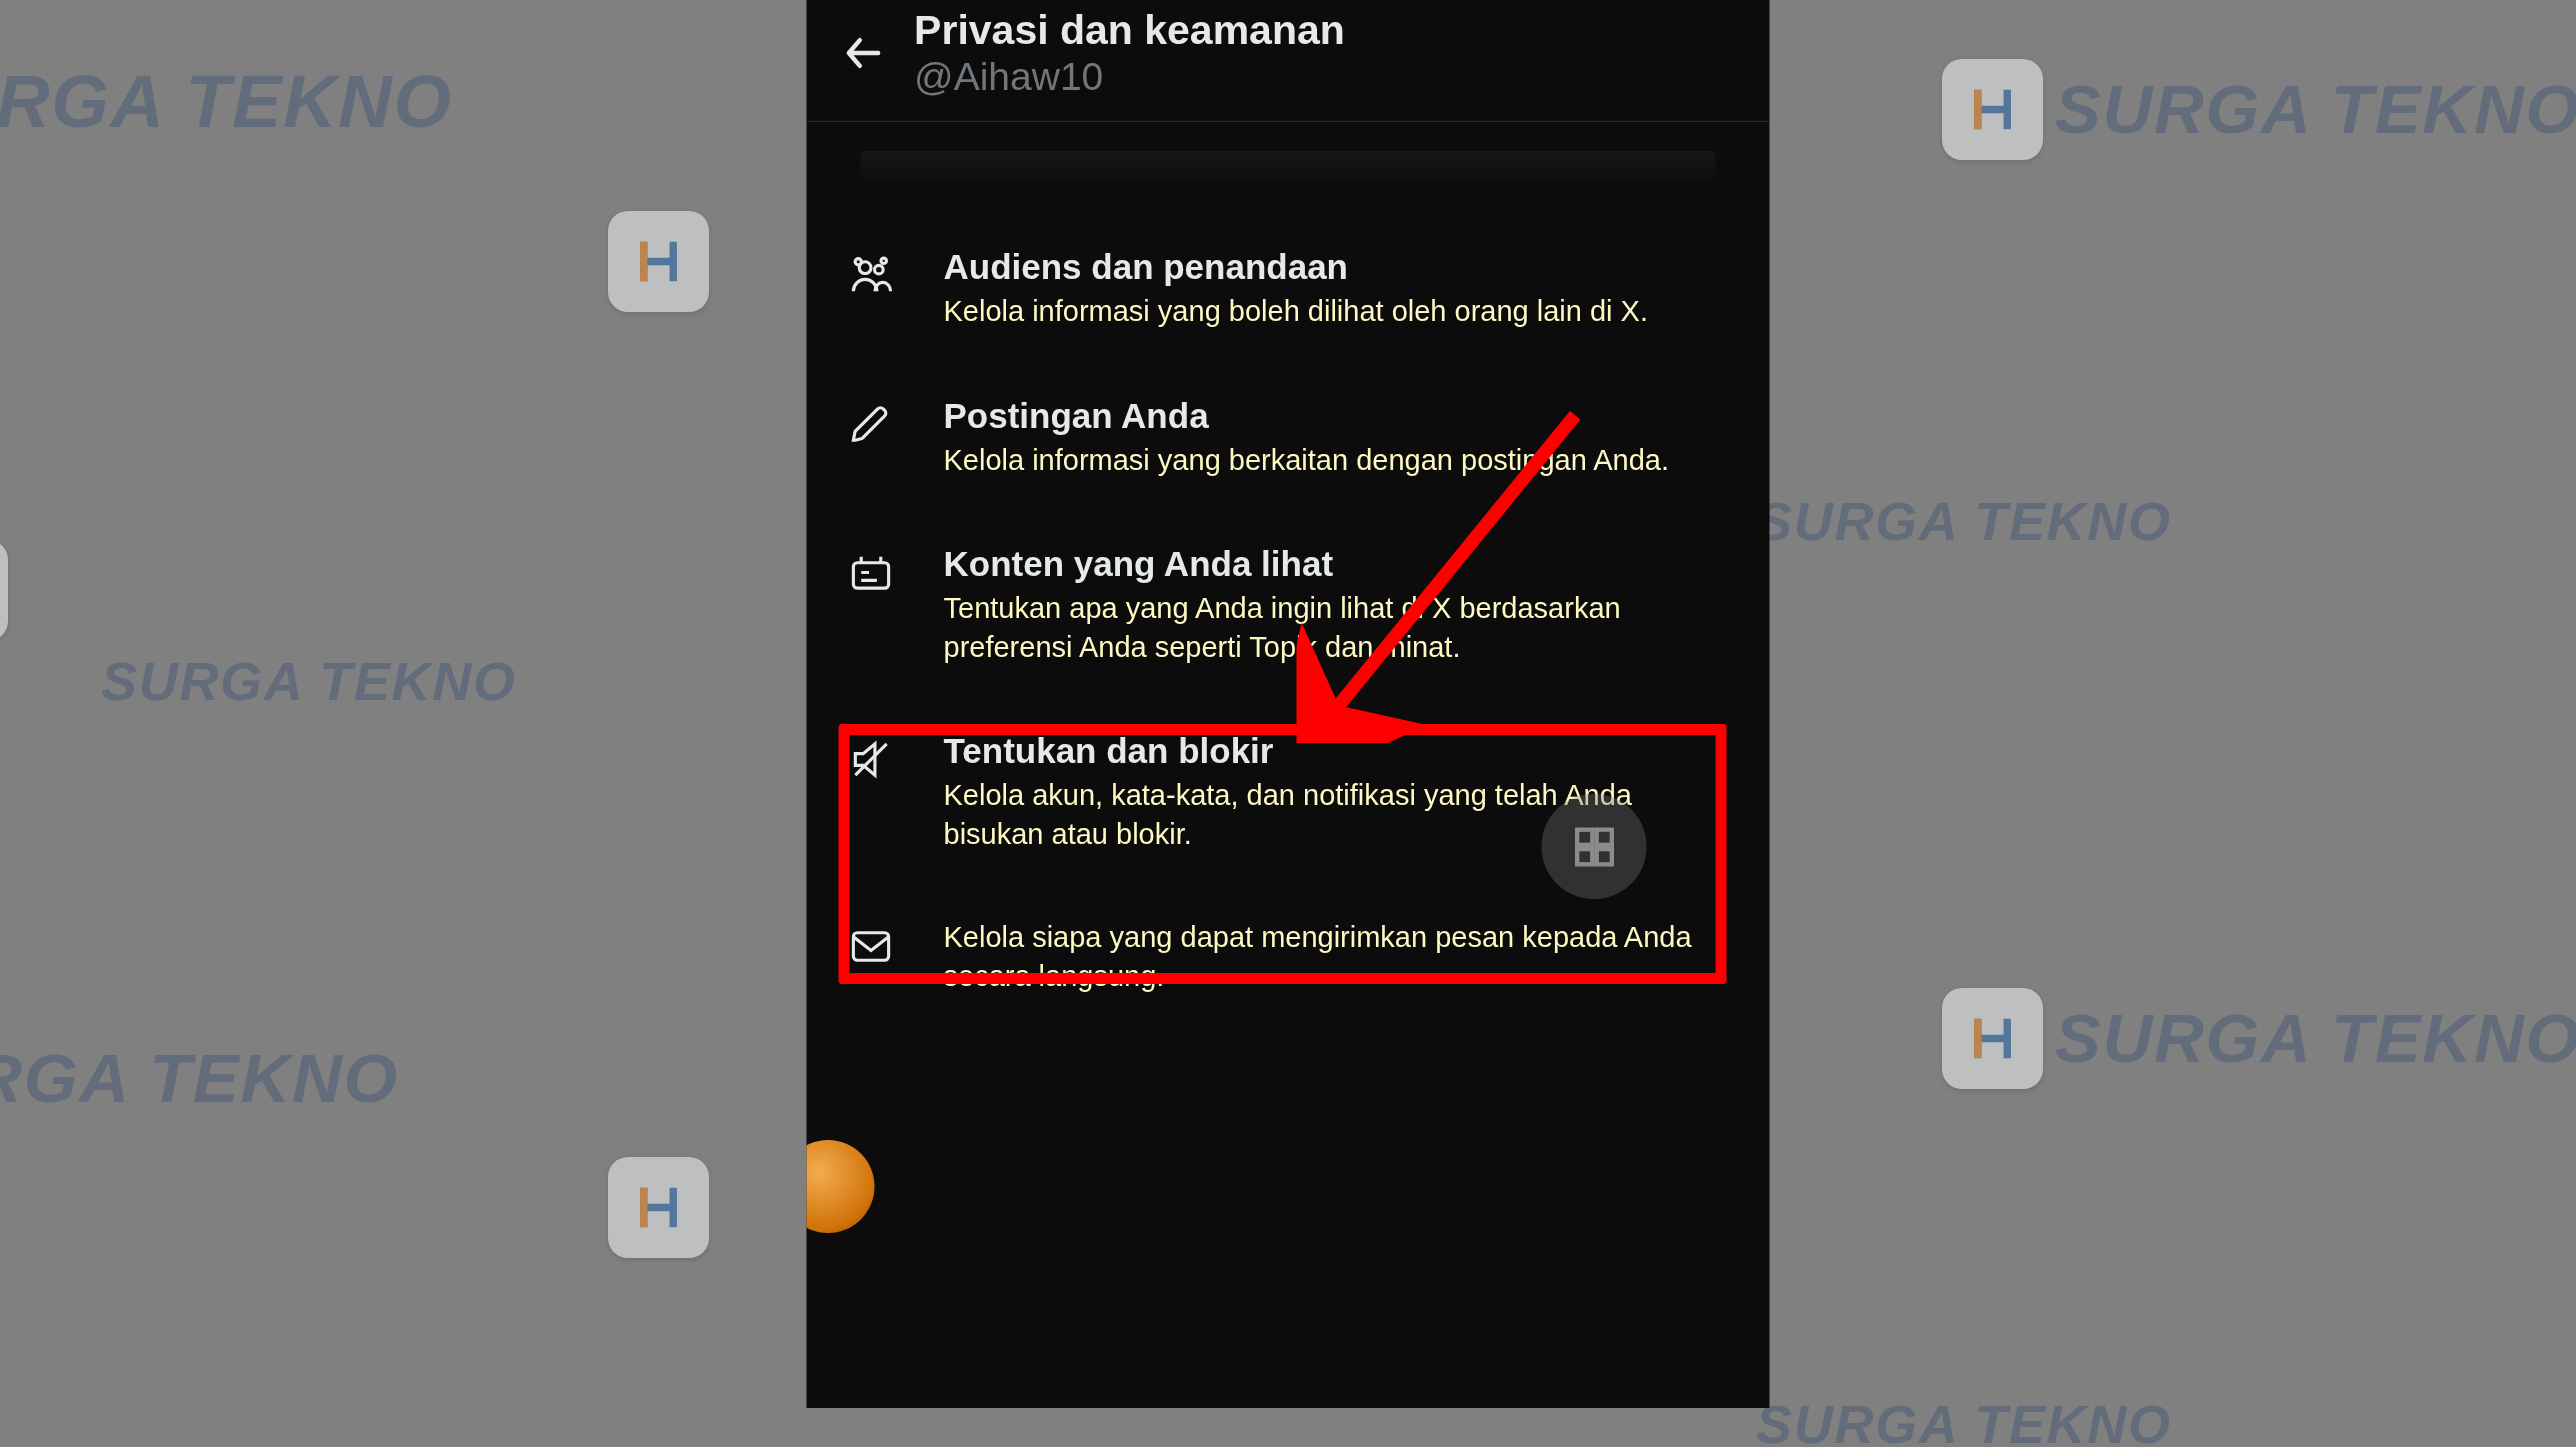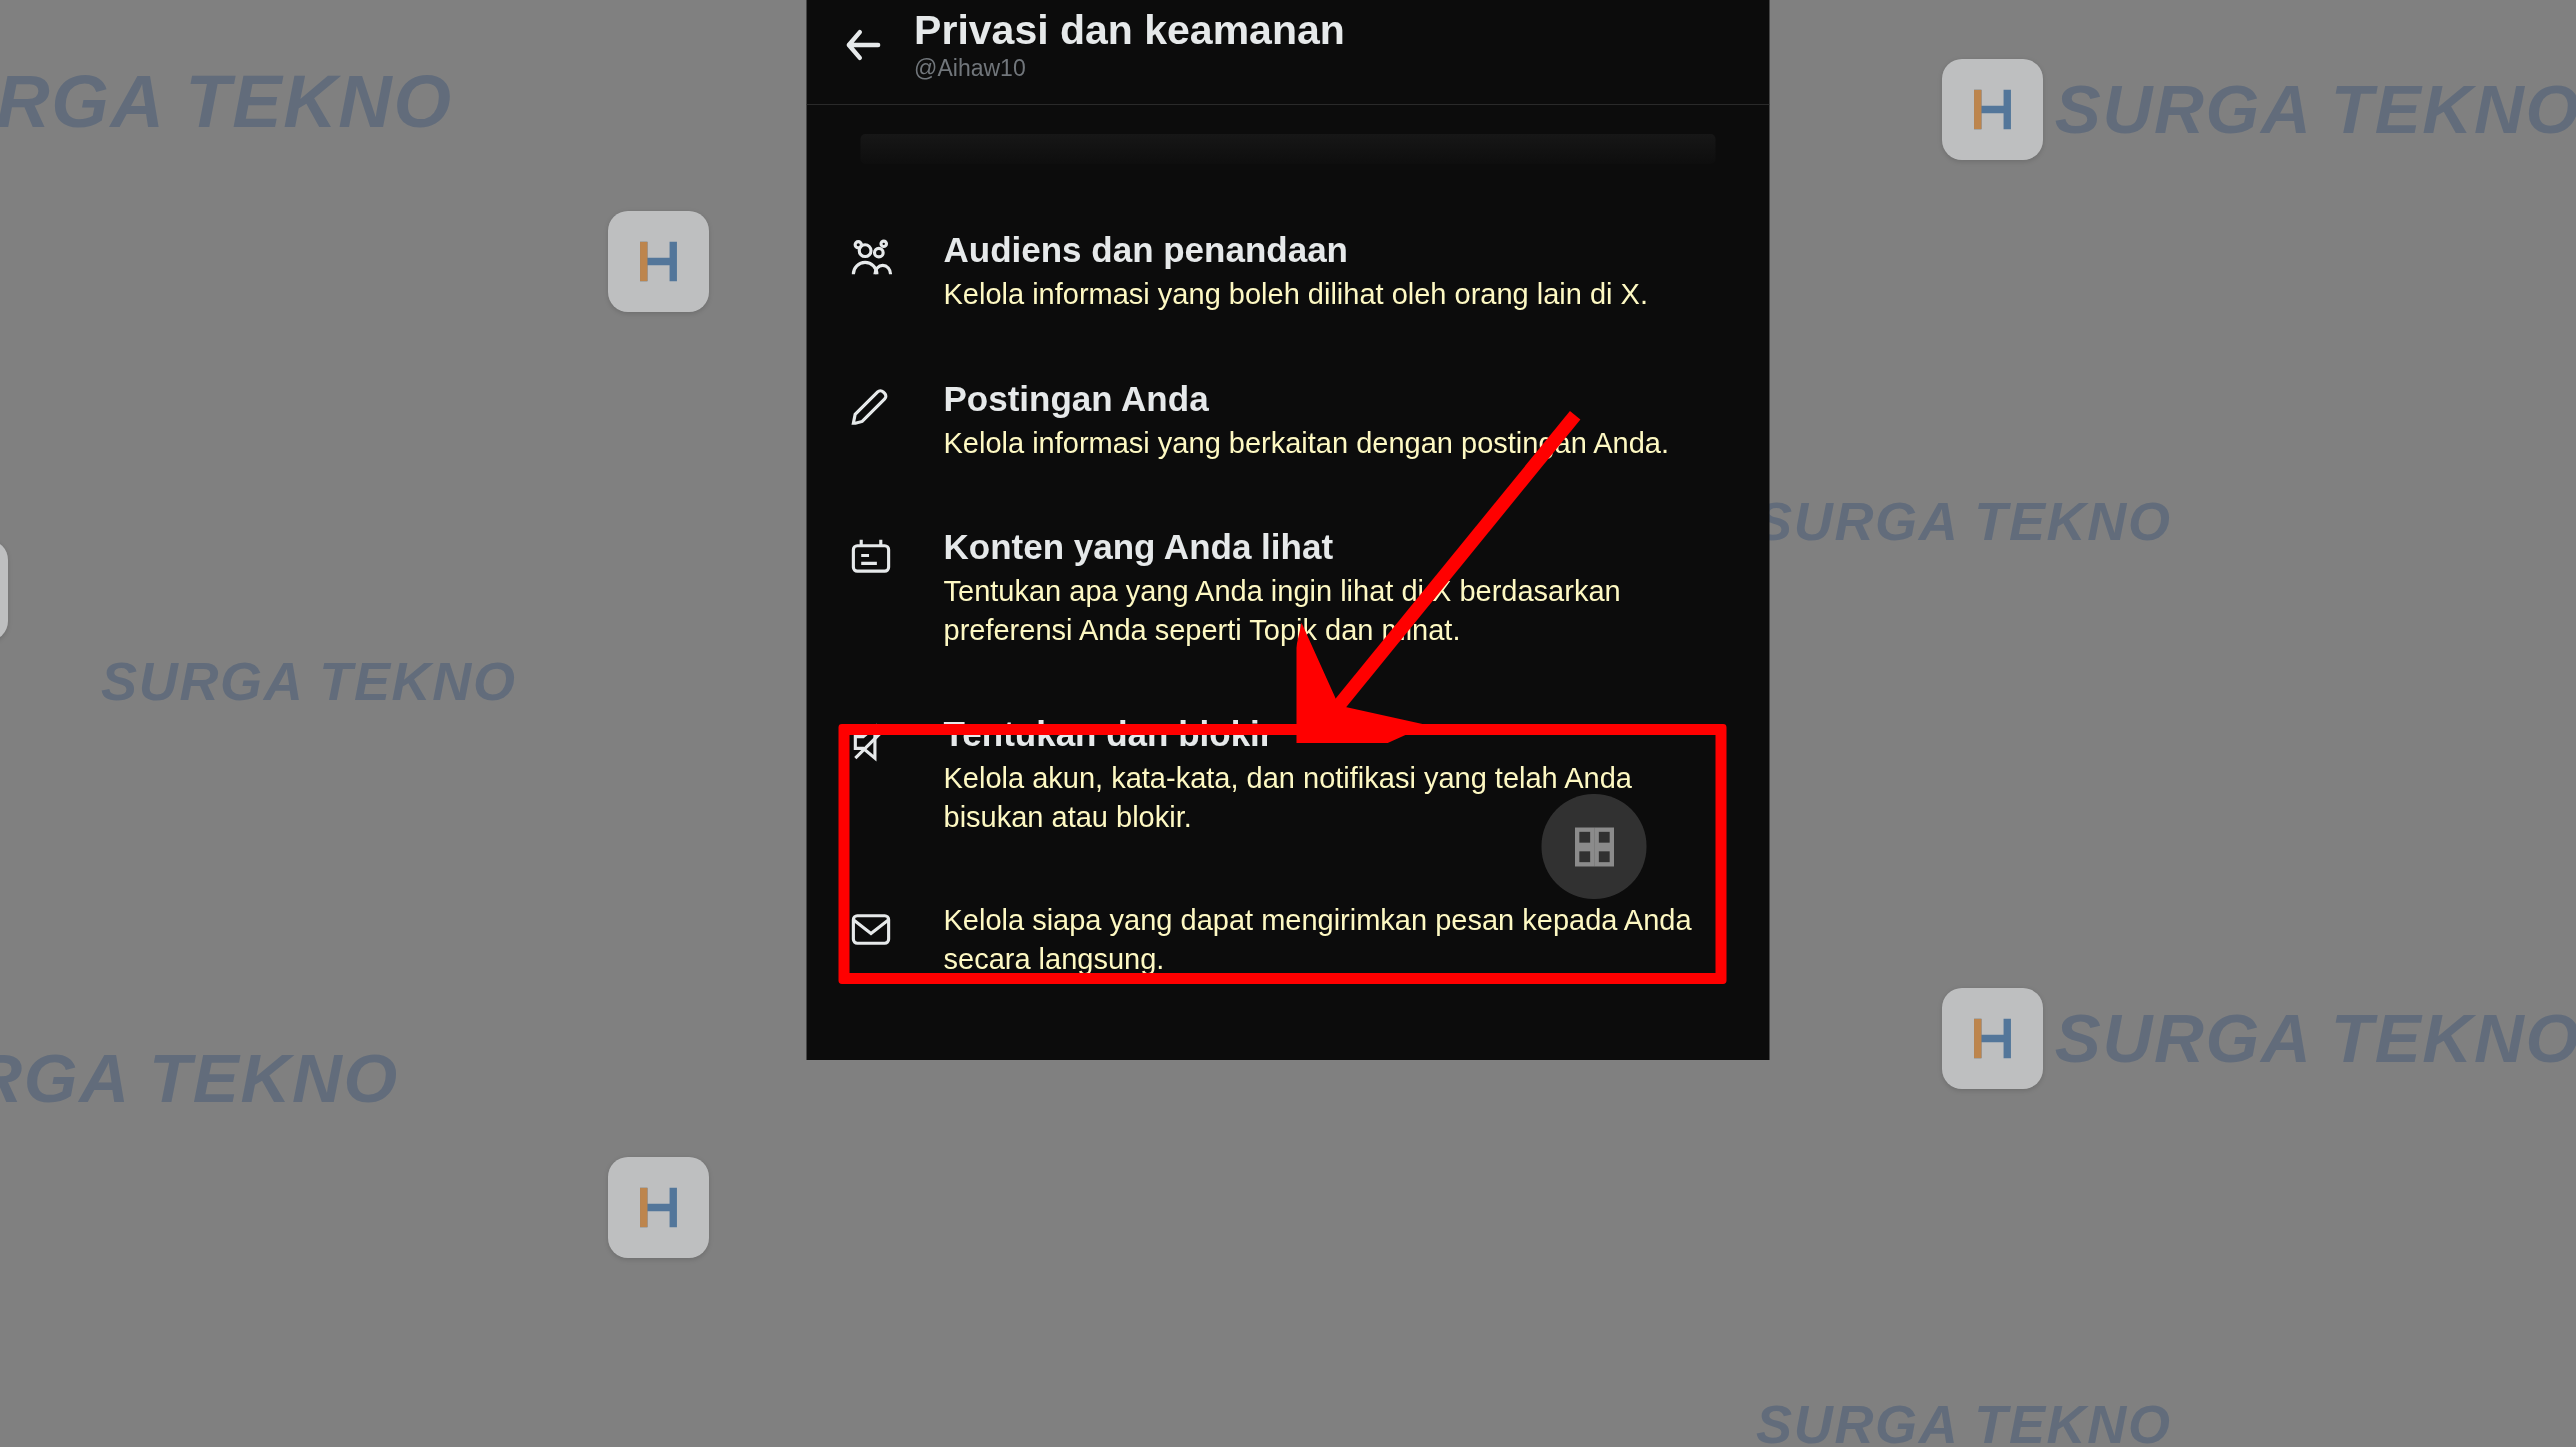--- a/index.html
+++ b/index.html
@@ -40,21 +40,21 @@
     }
     .wm-logo svg { width: 59px; height: 59px; }
     .wm-text { font-size: 54px; font-style: italic; }
     
     .phone {
       position: absolute;
       left: 50%;
       top: 0;
       transform: translateX(-50%);
       width: 963px;
-      height: 1060px;
+      height: 1408px;
       background: #0c0c0c;
       color: #e6e9ea;
       overflow: hidden;
     }
     .chrome-header {
       display: flex;
       align-items: center;
       gap: 23.6px;
       padding: 6.8px 30px 22px 30px;
       border-bottom: 0.8px solid #2a2a2a;
@@ -64,21 +64,21 @@
       height: 54px;
       display: flex;
       align-items: center;
       justify-content: center;
       cursor: pointer;
       color: #e6e9ea;
     }
     .back-btn svg { width: 44px; height: 44px; }
     .header-text { display: flex; flex-direction: column; gap: 1.7px; }
     .header-title { font-size: 41px; font-weight: 800; color: #e6e9ea; }
-    .header-handle { font-size: 23px; color: #71767b; }
+    .header-handle { font-size: 39px; color: #71767b; }
     .list {
       padding-top: 17px;
     }
     .cut-label {
       height: 76px;
       position: relative;
       overflow: hidden;
     }
     .cut-label-inner {
       position: absolute;

